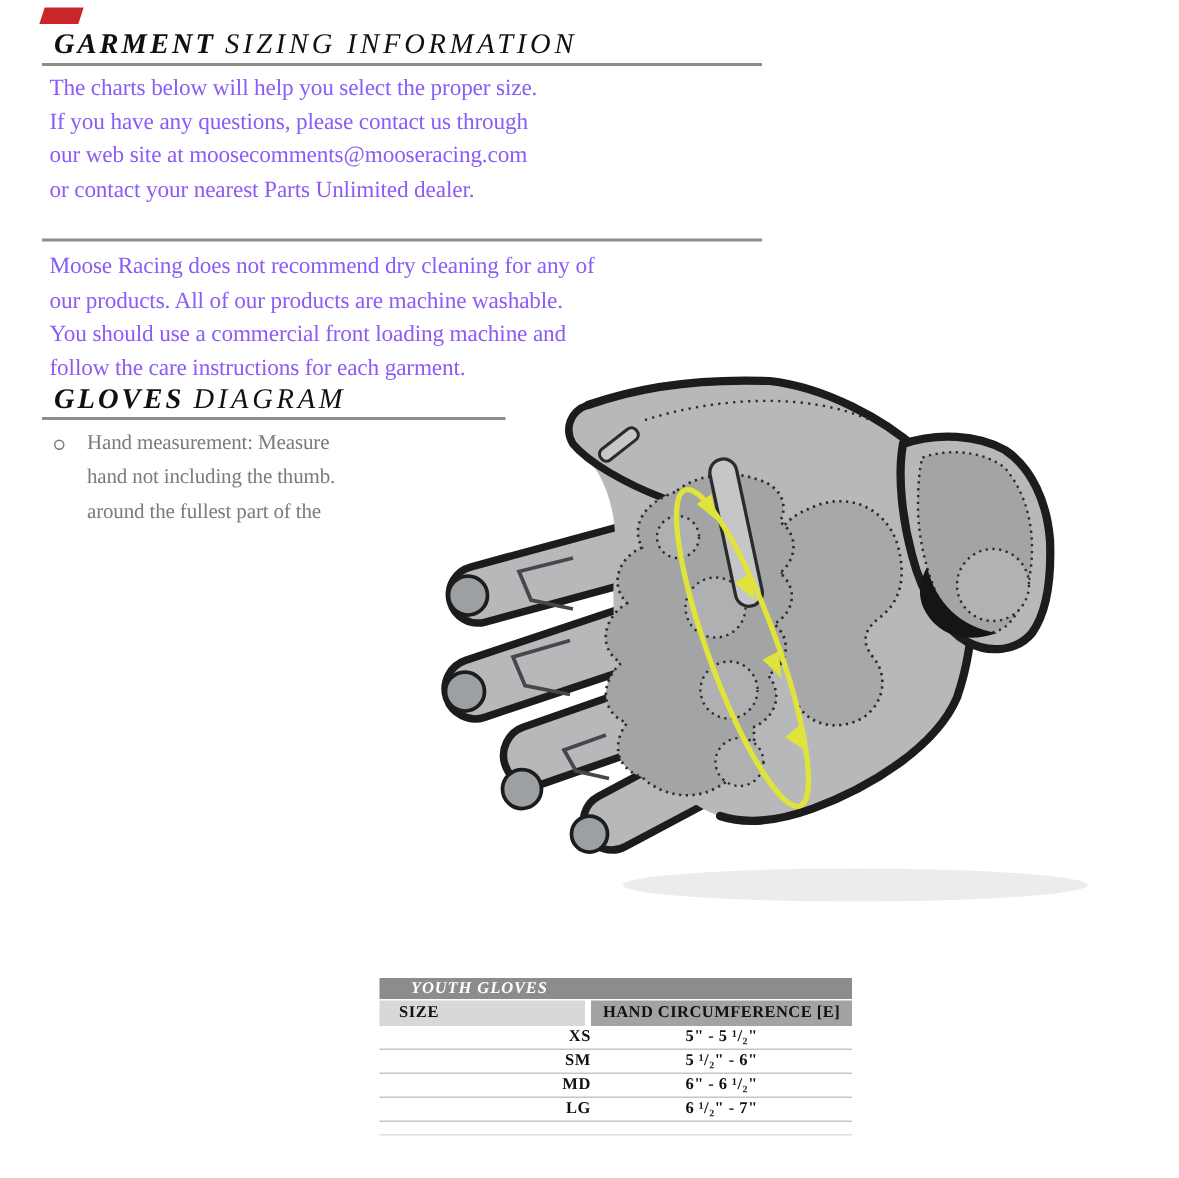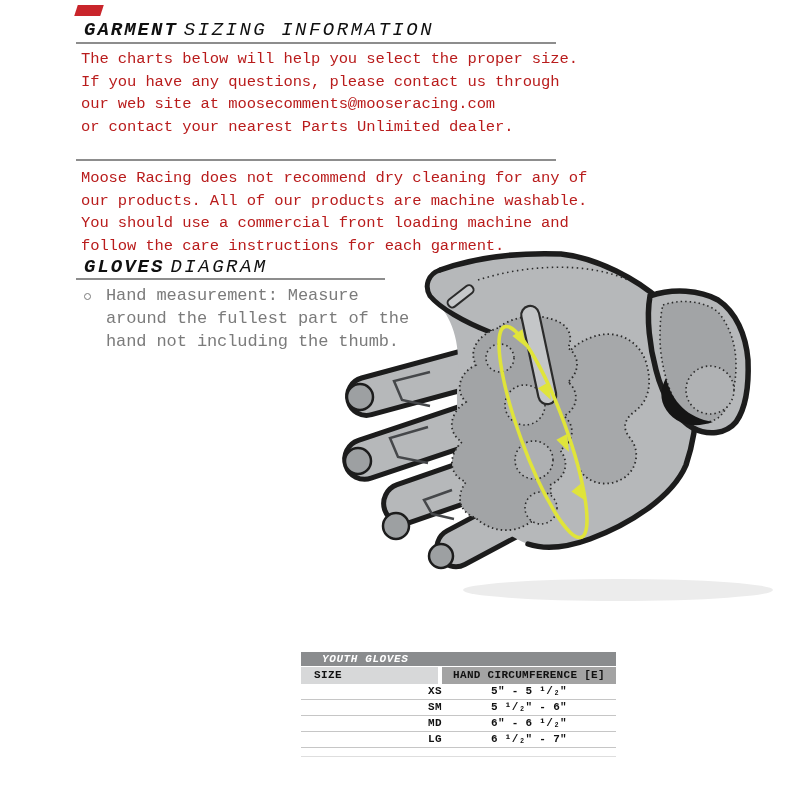--- a/index.html
+++ b/index.html
@@ -1,27 +1,27 @@
 <!DOCTYPE html>
 <html><head>
 <meta charset="utf-8">
 <style>
   html,body{margin:0;padding:0;background:#ffffff;}
   #page{position:relative;width:728px;height:785px;background:#ffffff;overflow:hidden;
-        font-family:Liberation Mono, monospace;margin-left:48px;}
+        font-family:Liberation Serif, serif;}
   .abs{position:absolute;}
   
   .heading{position:absolute;left:36px;white-space:nowrap;font-style:italic;
            font-size:19px;letter-spacing:2.5px;color:#101010;}
   .heading .hw{font-weight:bold;letter-spacing:2px;margin-right:6px;}
   .rule{position:absolute;left:28px;height:2px;background:#8d8d8d;}
   
-  .copy{position:absolute;left:33px;font-size:15.5px;line-height:22.5px;color:#b91c1c;
+  .copy{position:absolute;left:33px;font-size:15.5px;line-height:22.5px;color:#8b5cf6;
         letter-spacing:-0.1px;white-space:nowrap;}
-  .bullet-copy{position:absolute;left:58px;font-size:17px;line-height:22.8px;color:#7b7b7b;
+  .bullet-copy{position:absolute;left:58px;font-size:14px;line-height:22.8px;color:#7b7b7b;
         letter-spacing:-0.1px;white-space:nowrap;}
   .bullet-dot{position:absolute;left:36px;top:293px;width:5px;height:5px;border:1.5px solid #7b7b7b;
         border-radius:50%;}
   .red-mark{position:absolute;left:28px;top:5px;width:26px;height:11px;background:#c9252b;
         transform:skewX(-18deg);}
   
   #table{position:absolute;left:253px;top:652px;width:315px;font-size:11px;color:#111;}
   .t-title{height:14px;background:#8a8c8e;color:#ffffff;font-weight:bold;font-style:italic;
            letter-spacing:0.6px;padding-left:21px;line-height:14px;}
   .t-head{display:flex;height:17px;margin-top:1px;}
@@ -61,22 +61,22 @@
     <div>follow the care instructions for each garment.</div>
   </div>
 
   <div class="heading" style="top:256px;">
     <span class="hw">GLOVES</span><span>DIAGRAM</span>
   </div>
   <div class="rule" style="top:278px;width:309px;"></div>
   <div class="bullet-dot"></div>
   <div class="bullet-copy" style="top:285px;">
     <div>Hand measurement: Measure</div>
+    <div>hand not including the thumb.</div>
     <div>around the fullest part of the</div>
-    <div>hand not including the thumb.</div>
   </div>
 
   <svg class="abs" style="left:280px;top:250px;" width="500" height="380" viewBox="0 0 500 380">
 
     <ellipse cx="290" cy="340" rx="155" ry="11" fill="#ececec"></ellipse>
 
     <g fill="#b6b8ba" stroke="#1c1c1c" stroke-width="5">
       <rect transform="translate(165,112) rotate(164.8)" x="-5" y="-19" width="155" height="38" rx="19"></rect>
       <rect transform="translate(160,168) rotate(161.5)" x="-5" y="-20" width="155" height="40" rx="20"></rect>
       <rect transform="translate(172,220) rotate(160.8)" x="-5" y="-20" width="127" height="40" rx="20"></rect>

